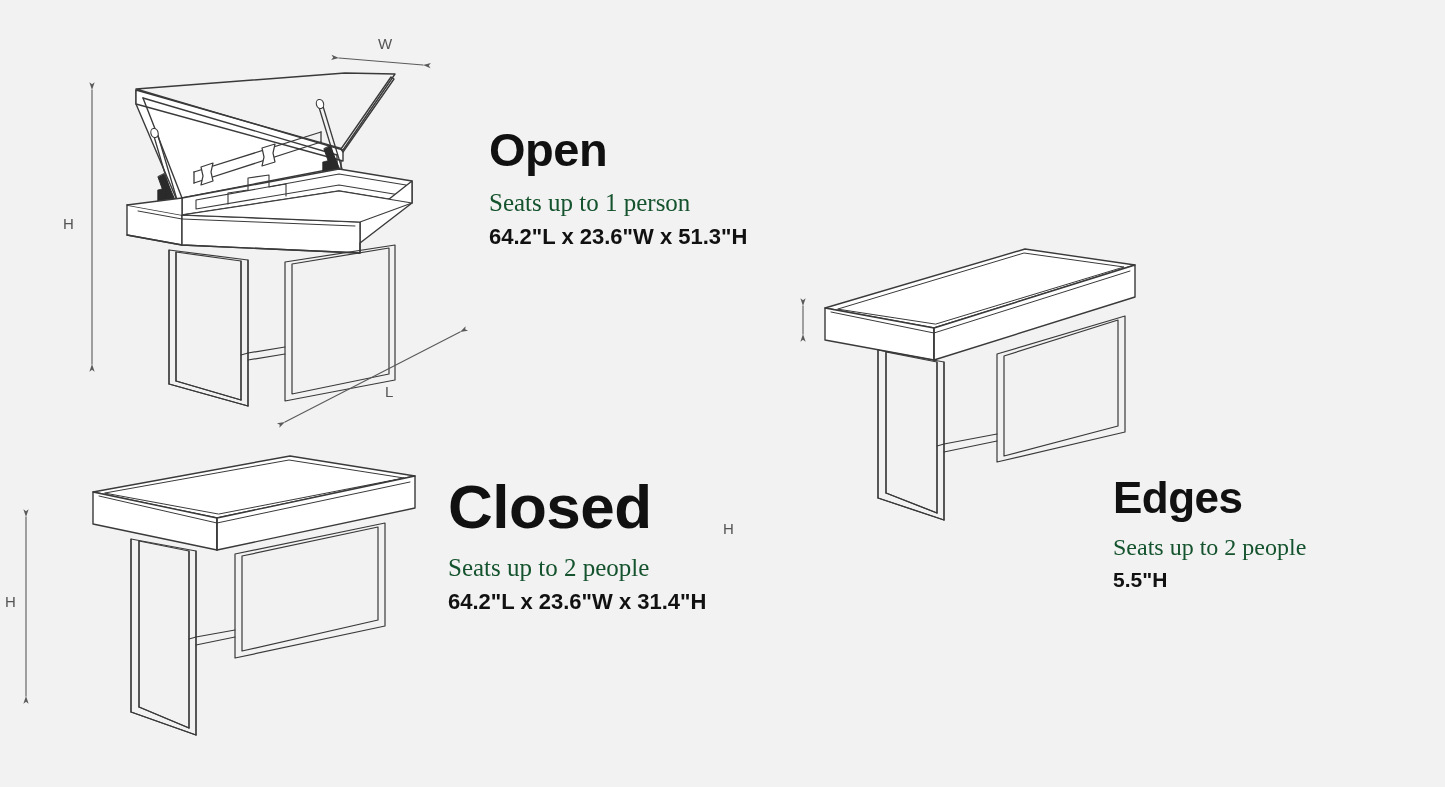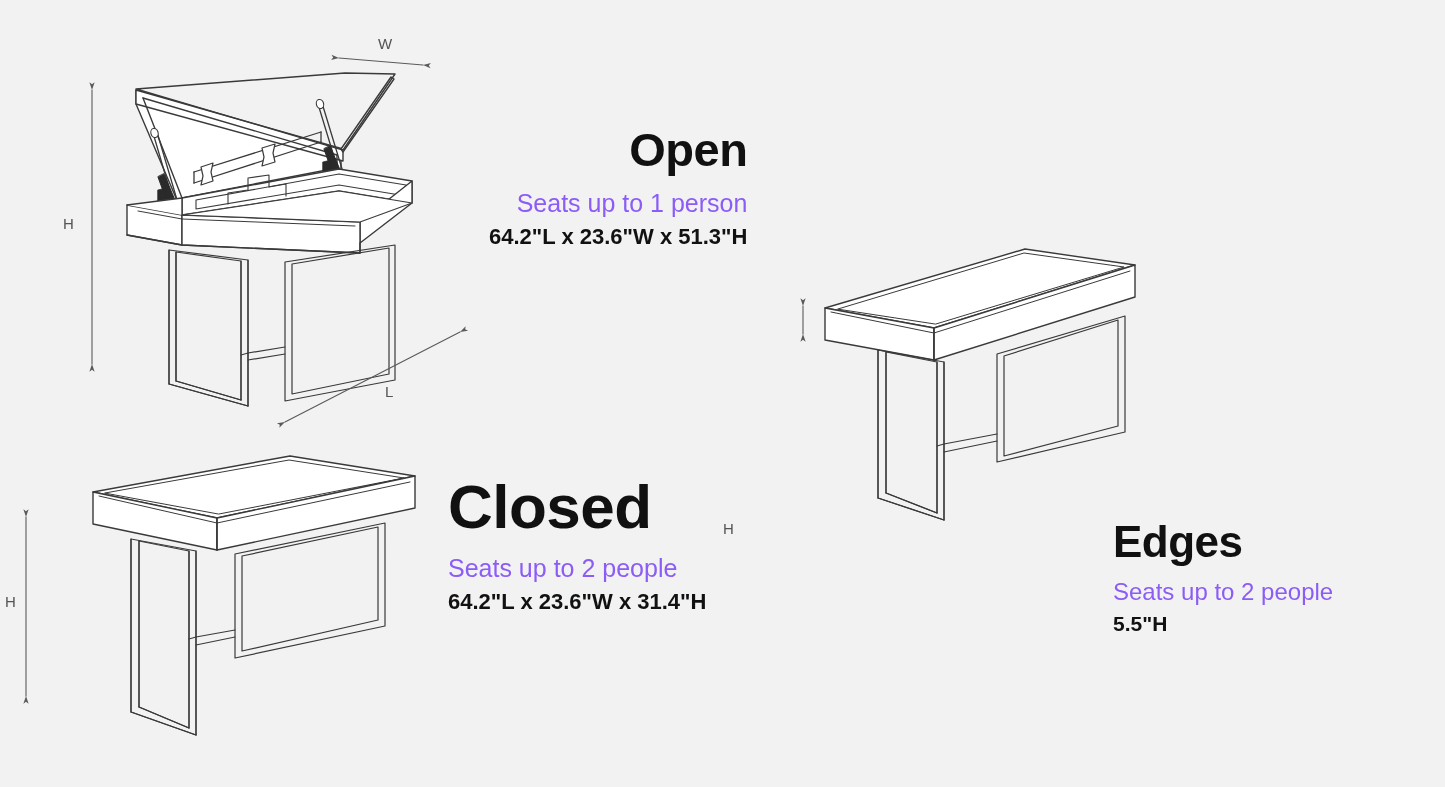--- a/index.html
+++ b/index.html
@@ -34,46 +34,46 @@
   }
   .spec-title {
     font-family: "Liberation Sans", sans-serif;
     font-weight: 700;
     letter-spacing: -0.5px;
     color: #111111;
     line-height: 1;
     white-space: nowrap;
   }
   .spec-seats {
-    font-family: Liberation Sans, sans-serif;
+    font-family: Liberation Serif, serif;
     font-weight: 400;
-    color: #8b5cf6;
+    color: #14532d;
     line-height: 1.15;
     white-space: nowrap;
   }
   .spec-dims {
     font-family: "Liberation Sans", sans-serif;
     font-weight: 700;
     color: #111111;
     line-height: 1.15;
     white-space: nowrap;
   }
   
-  #spec-open      { left: 489px; top: 126px; text-align: right; }
+  #spec-open      { left: 489px; top: 126px; }
   #spec-open .spec-title { font-size: 47px; }
   #spec-open .spec-seats { font-size: 25px; margin-top: 16px; }
   #spec-open .spec-dims  { font-size: 22px; margin-top: 6px; }
   
   #spec-closed    { left: 448px; top: 476px; }
   #spec-closed .spec-title { font-size: 62px; }
   #spec-closed .spec-seats { font-size: 25px; margin-top: 16px; }
   #spec-closed .spec-dims  { font-size: 22px; margin-top: 6px; }
   
   #spec-edges     { left: 1113px; top: 476px; }
-  #spec-edges .spec-title { font-size: 44px; margin-top: 44px; }
+  #spec-edges .spec-title { font-size: 44px; }
   #spec-edges .spec-seats { font-size: 24px; margin-top: 14px; }
   #spec-edges .spec-dims  { font-size: 21px; margin-top: 6px; }
 
   
   .dim-label {
     position: absolute;
     font-family: "Liberation Sans", sans-serif;
     font-weight: 400;
     color: #555555;
     font-size: 15px;

